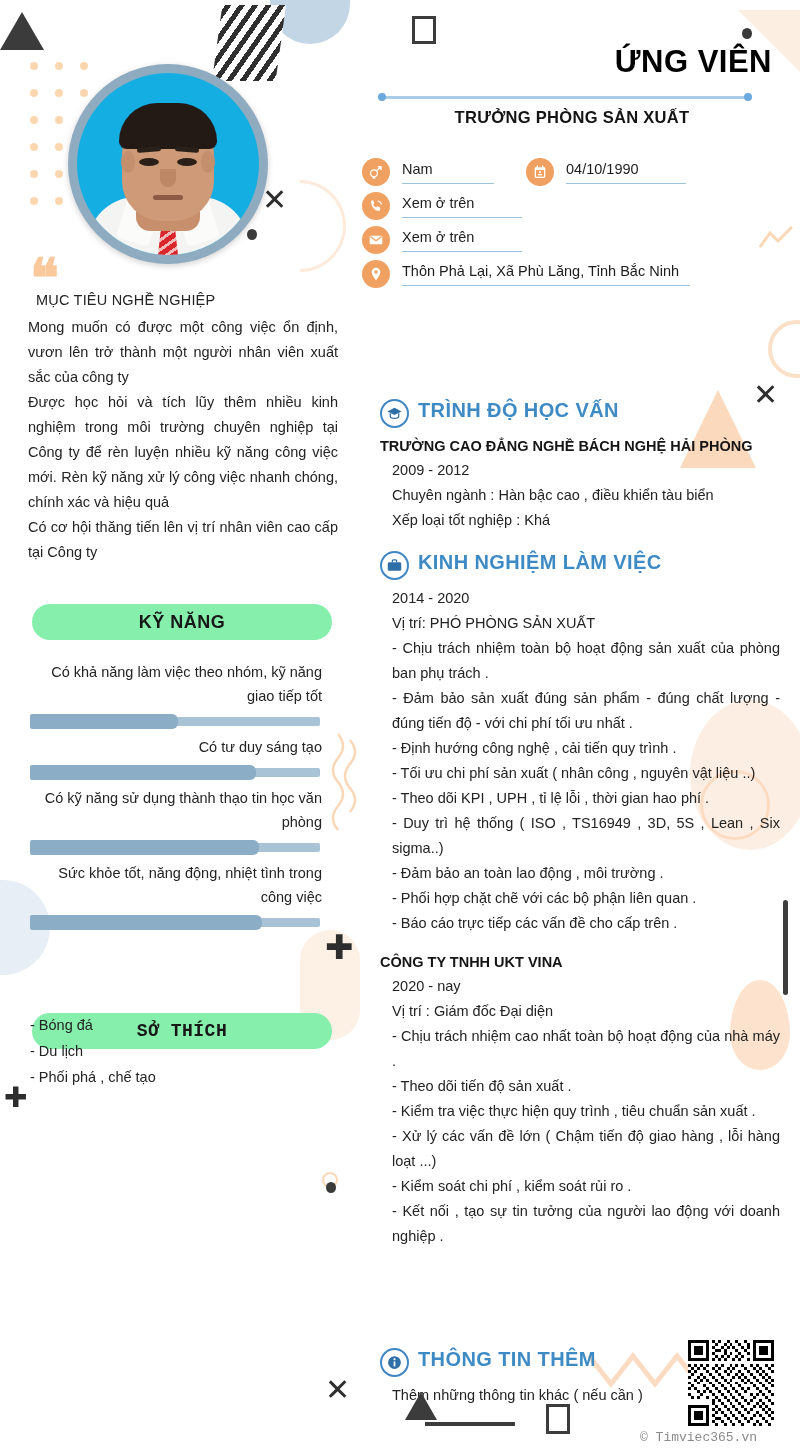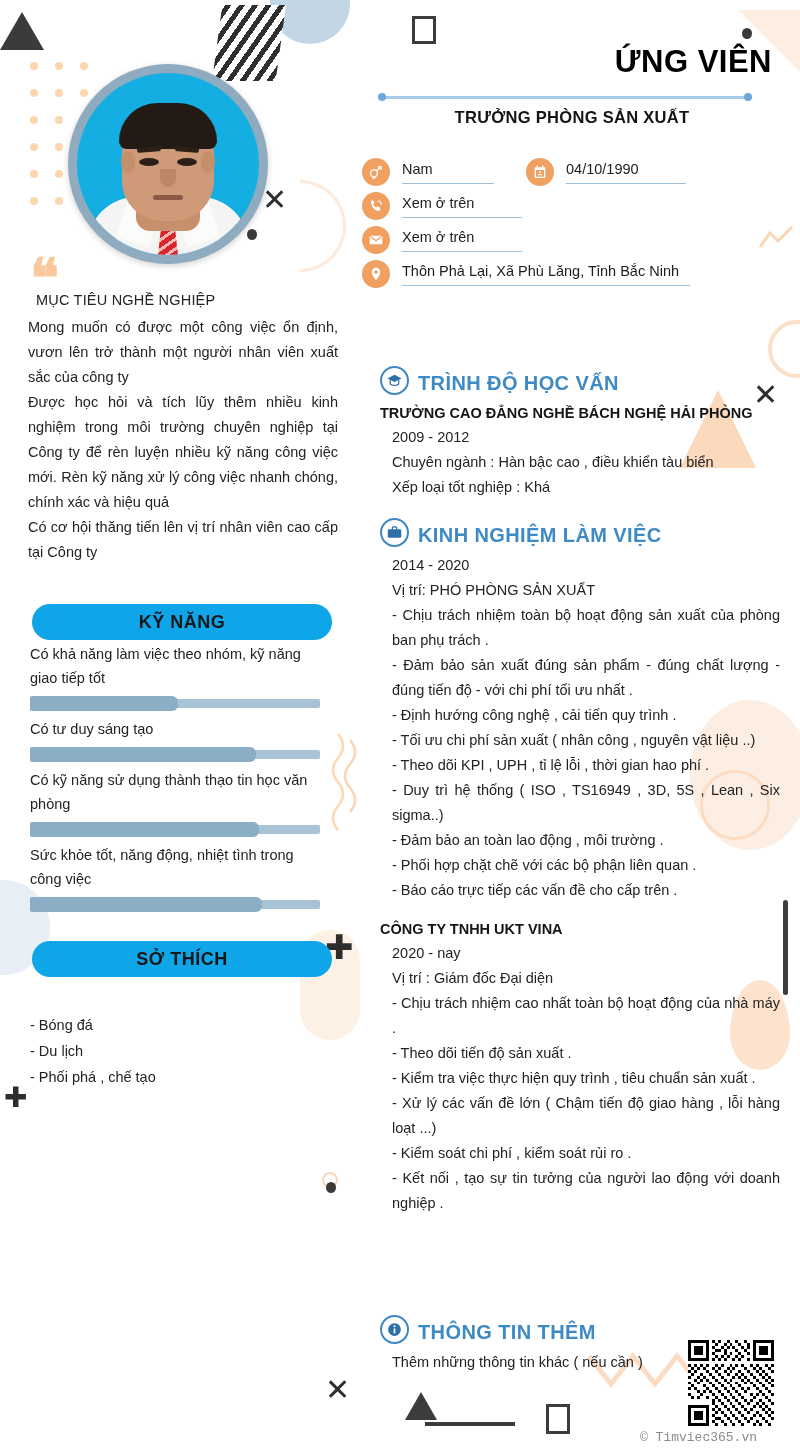--- a/index.html
+++ b/index.html
@@ -81,27 +81,27 @@
   .ph-eyeR{position:absolute;right:62px;top:85px;width:20px;height:8px;background:#2a2018;border-radius:50%;}
   .ph-nose{position:absolute;left:50%;top:96px;transform:translateX(-50%);width:16px;height:18px;background:#bd8765;border-radius:0 0 8px 8px;}
   .ph-mouth{position:absolute;left:50%;top:122px;transform:translateX(-50%);width:30px;height:5px;background:#8c5a45;border-radius:4px;}
   .quote-mark { position:absolute; left:30px; top:252px; font-size:54px; line-height:1;
     color:#fbc89b; font-family:"Liberation Serif", serif; font-weight:700; letter-spacing:-2px;}
   .objective-title { position:absolute; left:36px; top:292px; font-size:14.5px; letter-spacing:.2px; color:#232323;}
   .objective-body { position:absolute; left:28px; top:315px; width:310px; font-size:14.5px;
     line-height:25px; color:#232323; text-align:justify; }
   .objective-body p { margin:0; }
 
-  .pill { position:absolute; left:32px; width:300px; height:36px; background:#0ea5e9;
+  .pill { position:absolute; left:32px; width:300px; height:36px; background:#86efac;
     border-radius:18px; display:flex; align-items:center; justify-content:center;
     font-weight:700; font-size:18px; letter-spacing:.5px; color:#171717; }
   .pill-skills { top:604px; }
-  .pill-hobby { top:941px; }
-
-  .skill-list { position:absolute; left:30px; top:642px; width:300px; }
+  .pill-hobby { top:1013px;font-family:Liberation Mono, monospace; }
+
+  .skill-list { position:absolute; left:30px; top:660px; width:300px;text-align:right; }
   .skill-item { margin-bottom:9px; }
   .skill-text { font-size:14.5px; line-height:24px; color:#232323; width:292px; }
   .bar-track { margin-top:9px; width:290px; height:9px; background:#a8c2d6; border-radius:2px; position:relative; }
   .bar-fill { position:absolute; left:0; top:-3px; height:15px; background:#8cadc6; border-radius:2px 6px 6px 2px; }
 
   .hobby-list { position:absolute; left:30px; top:1012px; font-size:14.5px; line-height:26px; color:#232323; }
   .name {
     position:absolute; left:372px; top:44px; width:400px; text-align:right;
     font-size:31px; font-weight:700; letter-spacing:.5px; color:#000000;
   }
@@ -114,21 +114,21 @@
   .cicon { width:28px; height:28px; border-radius:50%; background:#f0a060; color:#fff;
     display:flex; align-items:center; justify-content:center; flex:none; }
   .cicon svg { width:16px; height:16px; fill:#fff; }
   .cval { margin-left:12px; font-size:14.5px; color:#1d1d1d; padding-bottom:3px;
     border-bottom:1.5px solid #9ec3e0; line-height:22px; }
   .cval.w-s { min-width:92px; }
   .cval.w-m { min-width:120px; }
   .cval.w-l { min-width:288px; }
 
   .sec { position:absolute; left:380px; width:400px; }
-  .sec-head { display:flex; align-items:flex-end; gap:9px; margin-bottom:6px; }
+  .sec-head { display:flex; align-items:flex-start; gap:9px; margin-bottom:6px;margin-top:33px; }
   .sec-ico { width:29px;height:29px;border-radius:50%;border:2px solid #3f86c4;
     display:flex;align-items:center;justify-content:center;flex:none; }
   .sec-ico svg { width:17px;height:17px;fill:#2f6fa8; }
   .sec-title { font-size:20px; font-weight:700; color:#3d8ac4; letter-spacing:.4px; }
   .org { font-size:14.5px; font-weight:700; color:#151515; line-height:24px; }
   .ln { font-size:14.5px; color:#232323; line-height:25px;margin-left:12px; }
   .ln.just { text-align:justify; }
   .blk { margin-top:14px; }
 
   .sec-edu { top:366px; }

